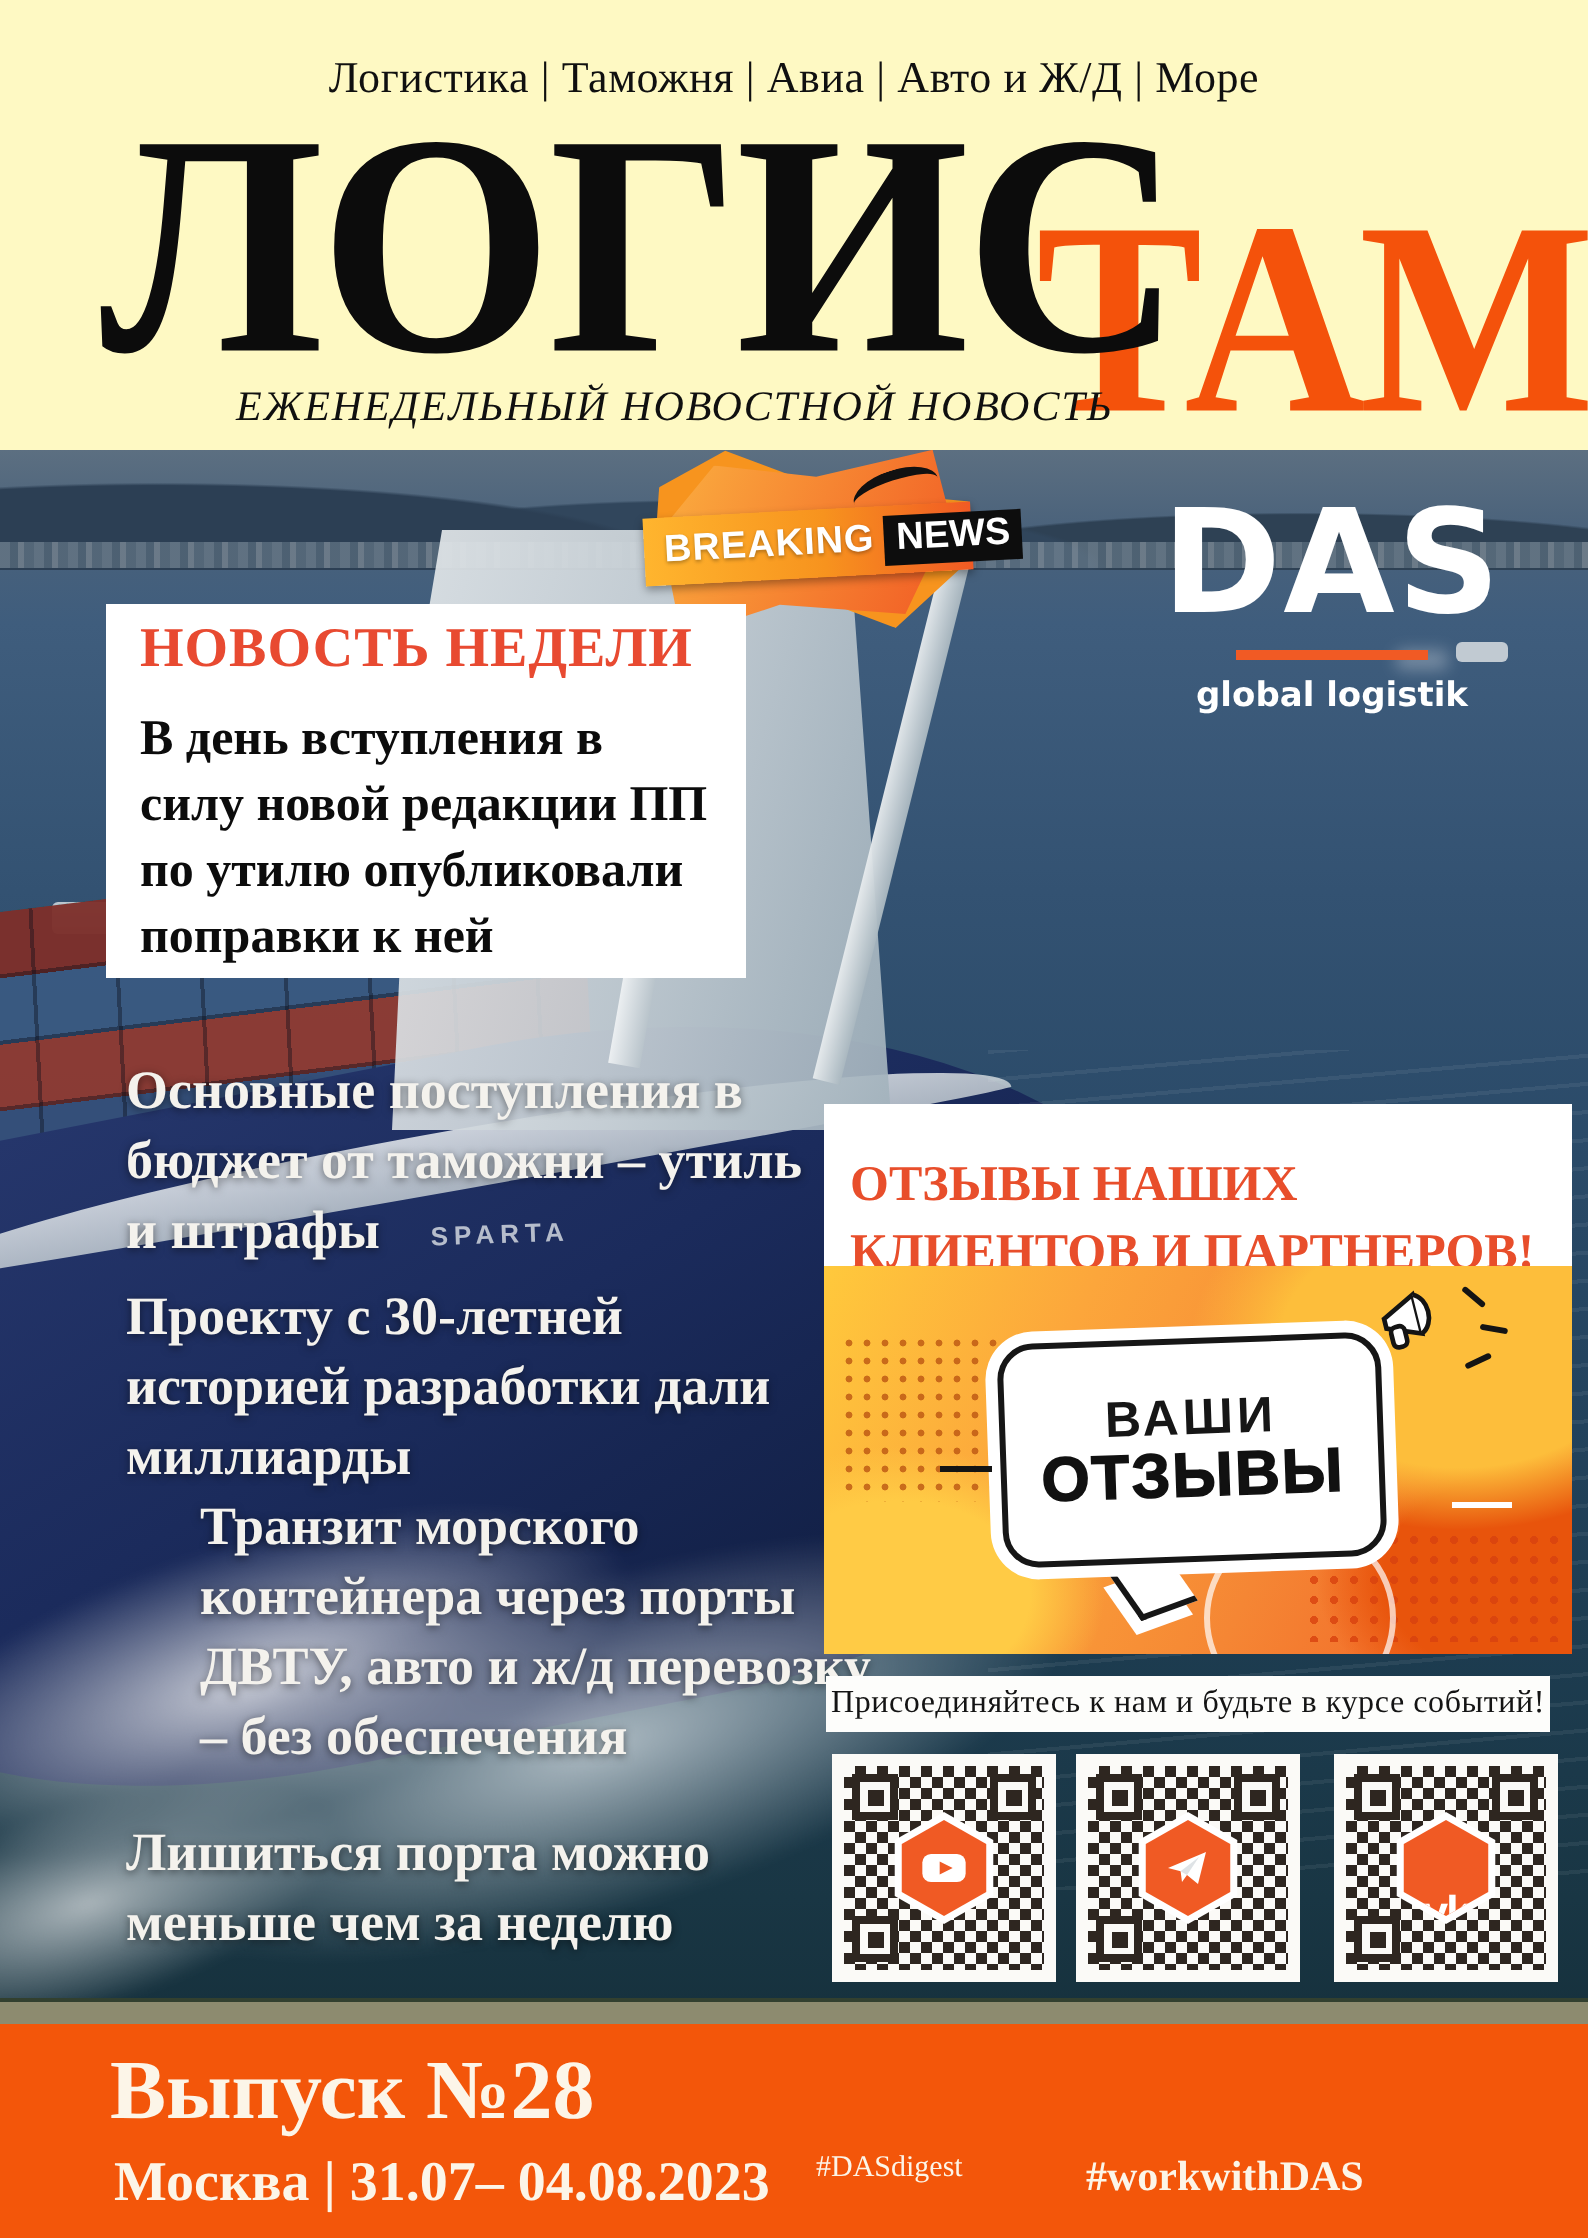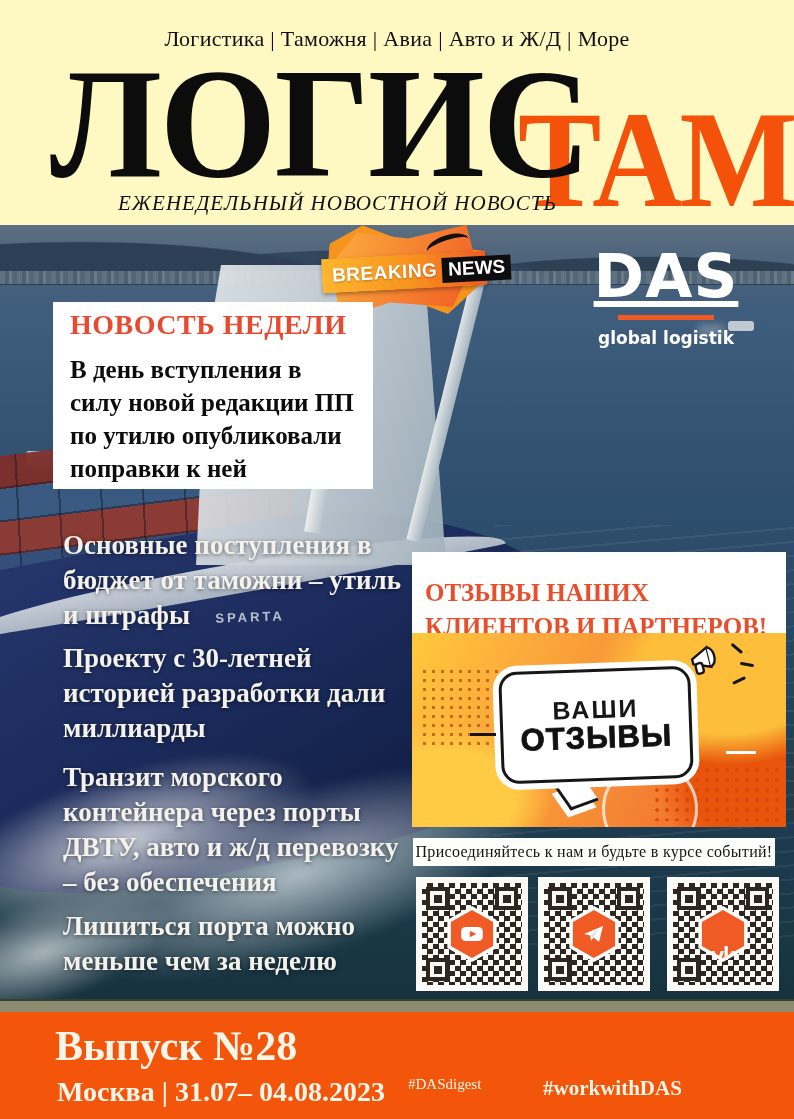--- a/index.html
+++ b/index.html
@@ -80,35 +80,35 @@
         align-items:center;padding-left:10px;gap:5px;transform:rotate(-3deg);
         background:linear-gradient(90deg,#FFB52E,#F7931E 55%,#F15A24);
         box-shadow:0 2px 4px rgba(0,0,0,.35);}
   .bn-w1{font-family:"Liberation Sans",sans-serif;font-weight:700;font-size:19px;
         color:#fff;letter-spacing:.5px;text-shadow:0 1px 2px rgba(0,0,0,.3);}
   .bn-w2{font-family:"Liberation Sans",sans-serif;font-weight:700;font-size:19px;
         color:#fff;background:#0d0d0d;padding:1px 6px 2px;}
 
   
   .das{position:absolute;left:578px;top:22px;width:176px;text-align:center;z-index:5;}
-  .das-name{font-family:"DejaVu Sans",sans-serif;font-weight:700;font-size:61px;
-        line-height:.95;color:#fff;letter-spacing:1px;text-decoration:underline;}
+  .das-name{font-family:"DejaVu Sans",sans-serif;font-weight:700;font-size:72px;
+        line-height:.95;color:#fff;letter-spacing:1px;}
   .das-line{width:96px;height:5px;background:#F15A24;margin:10px auto 8px;}
   .das-tag{font-family:"DejaVu Sans",sans-serif;font-weight:700;font-size:17px;color:#fff;}
 
   
   .news-box{position:absolute;left:53px;top:77px;width:286px;height:173px;background:#fff;
         padding:7px 17px;z-index:5;}
   .news-heading{color:#E84A31;font-size:28px;font-weight:700;letter-spacing:.5px;}
   .news-body{margin-top:12px;color:#0c0c0c;font-size:25px;font-weight:700;line-height:1.32;}
 
   
   .headline{position:absolute;left:63px;width:338px;color:#F4F2ED;font-size:27px;
         font-weight:700;line-height:1.3;text-shadow:0 1px 4px rgba(0,0,0,.5);z-index:5;}
-  .hl-0{top:303px;} .hl-1{top:416px;} .hl-2{top:535px;} .hl-3{top:684px;}
+  .hl-0{top:303px;} .hl-1{top:416px;} .hl-2{top:521px;margin-left:37px;} .hl-3{top:684px;}
 
   
   .reviews-box{position:absolute;left:412px;top:327px;width:348px;min-height:57px;
         background:#fff;padding:24px 13px;z-index:5;display:flex;align-items:center;}
   .reviews-heading{color:#E84E2B;font-size:25px;font-weight:700;line-height:1.35;}
 
   .promo{position:absolute;left:412px;top:408px;width:374px;height:194px;overflow:hidden;z-index:5;
         background:radial-gradient(60% 80% at 85% 20%,#FDBE3B 0 40%,transparent 60%),
                    radial-gradient(50% 70% at 10% 85%,#FFCB45 0 35%,transparent 55%),
                    radial-gradient(45% 60% at 95% 80%,#E8540C 0 45%,transparent 65%),

